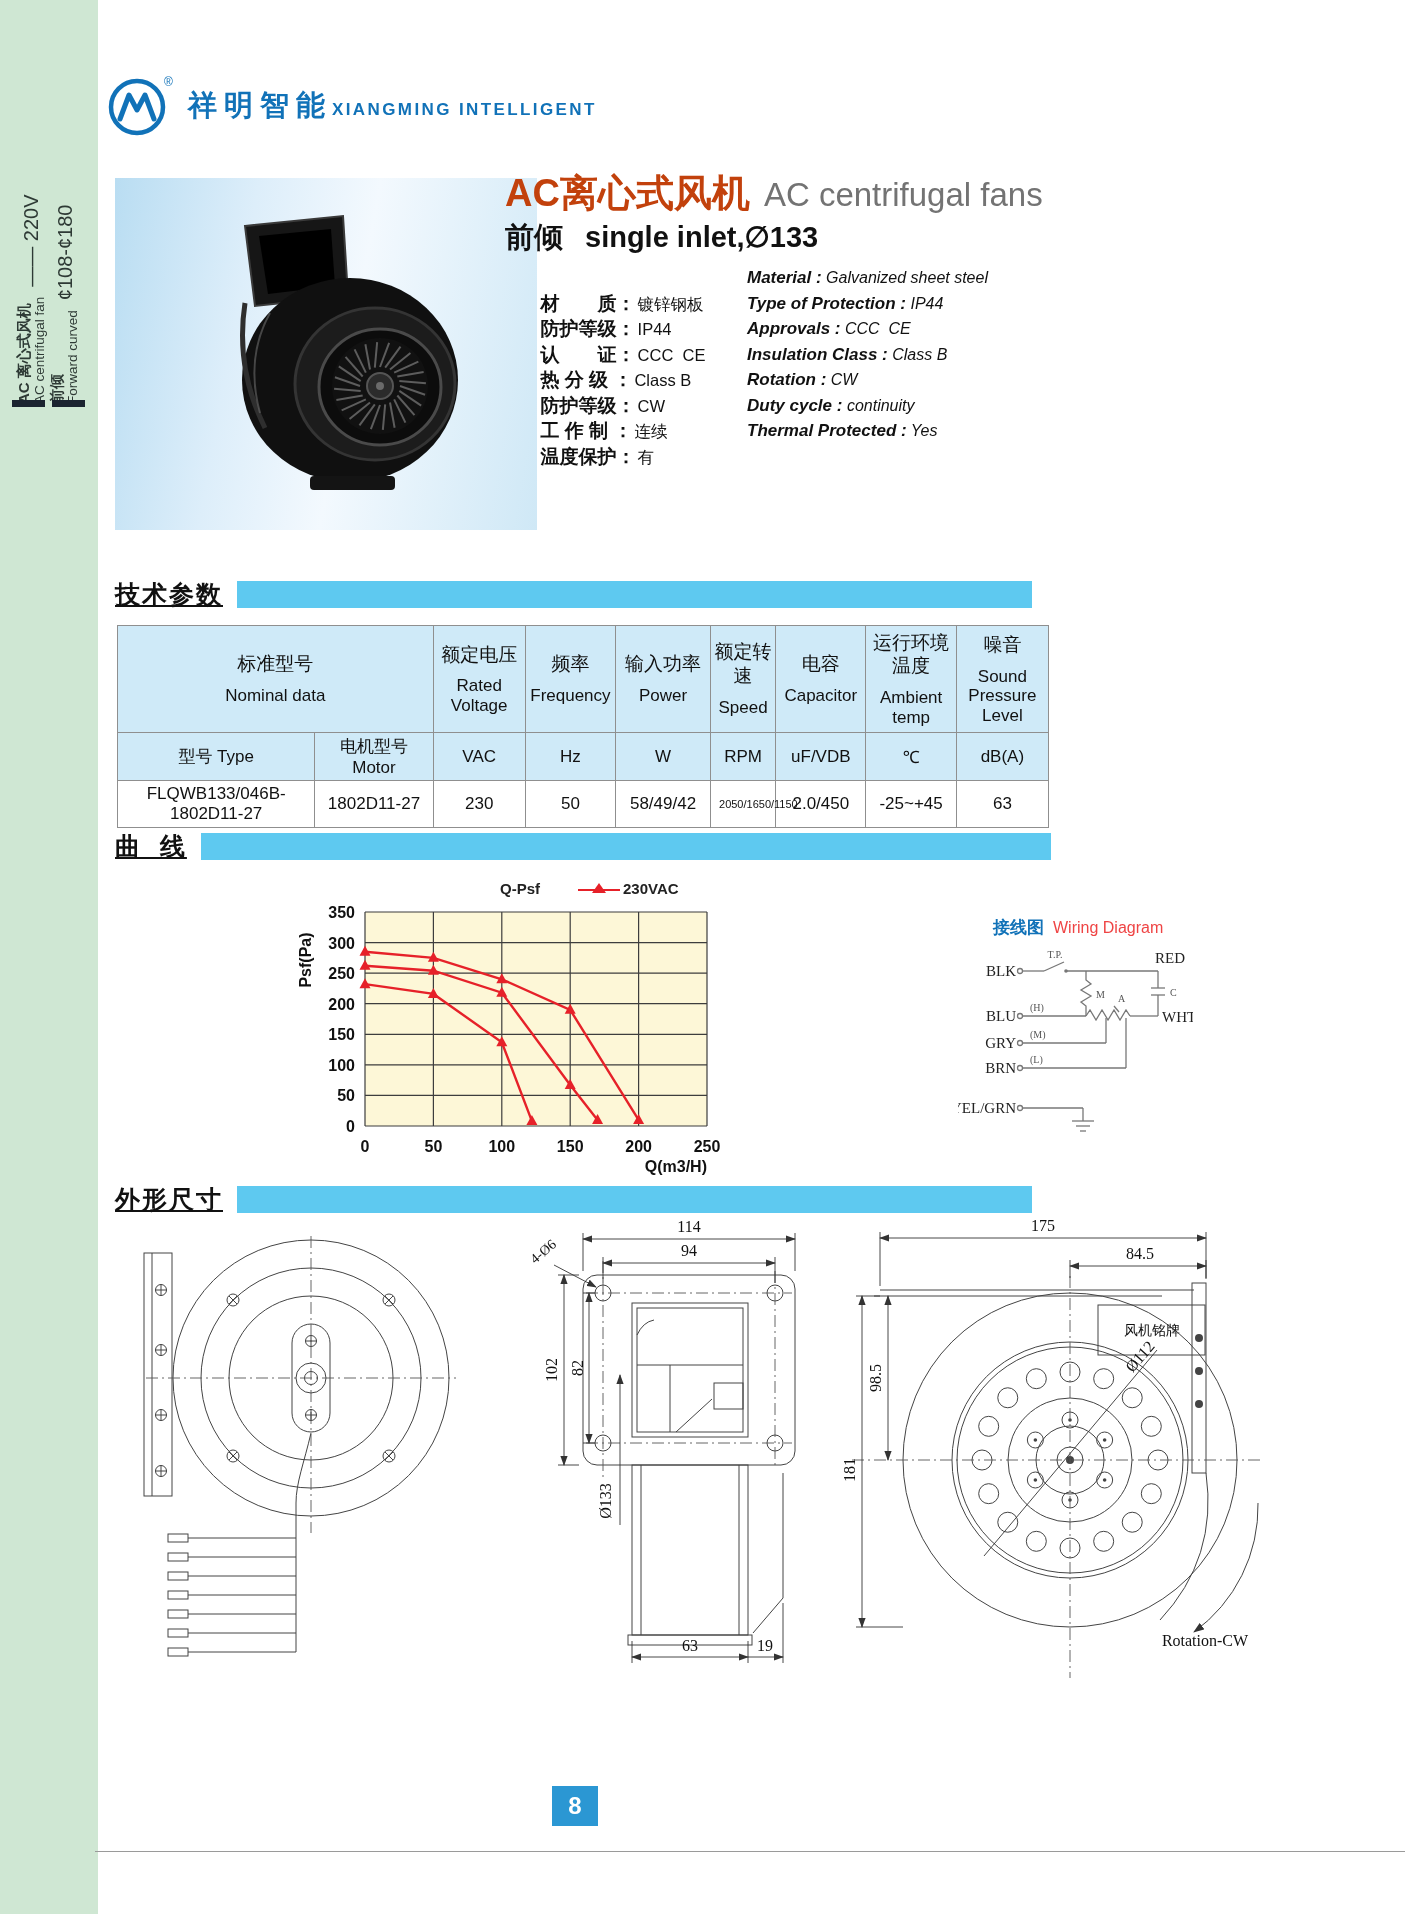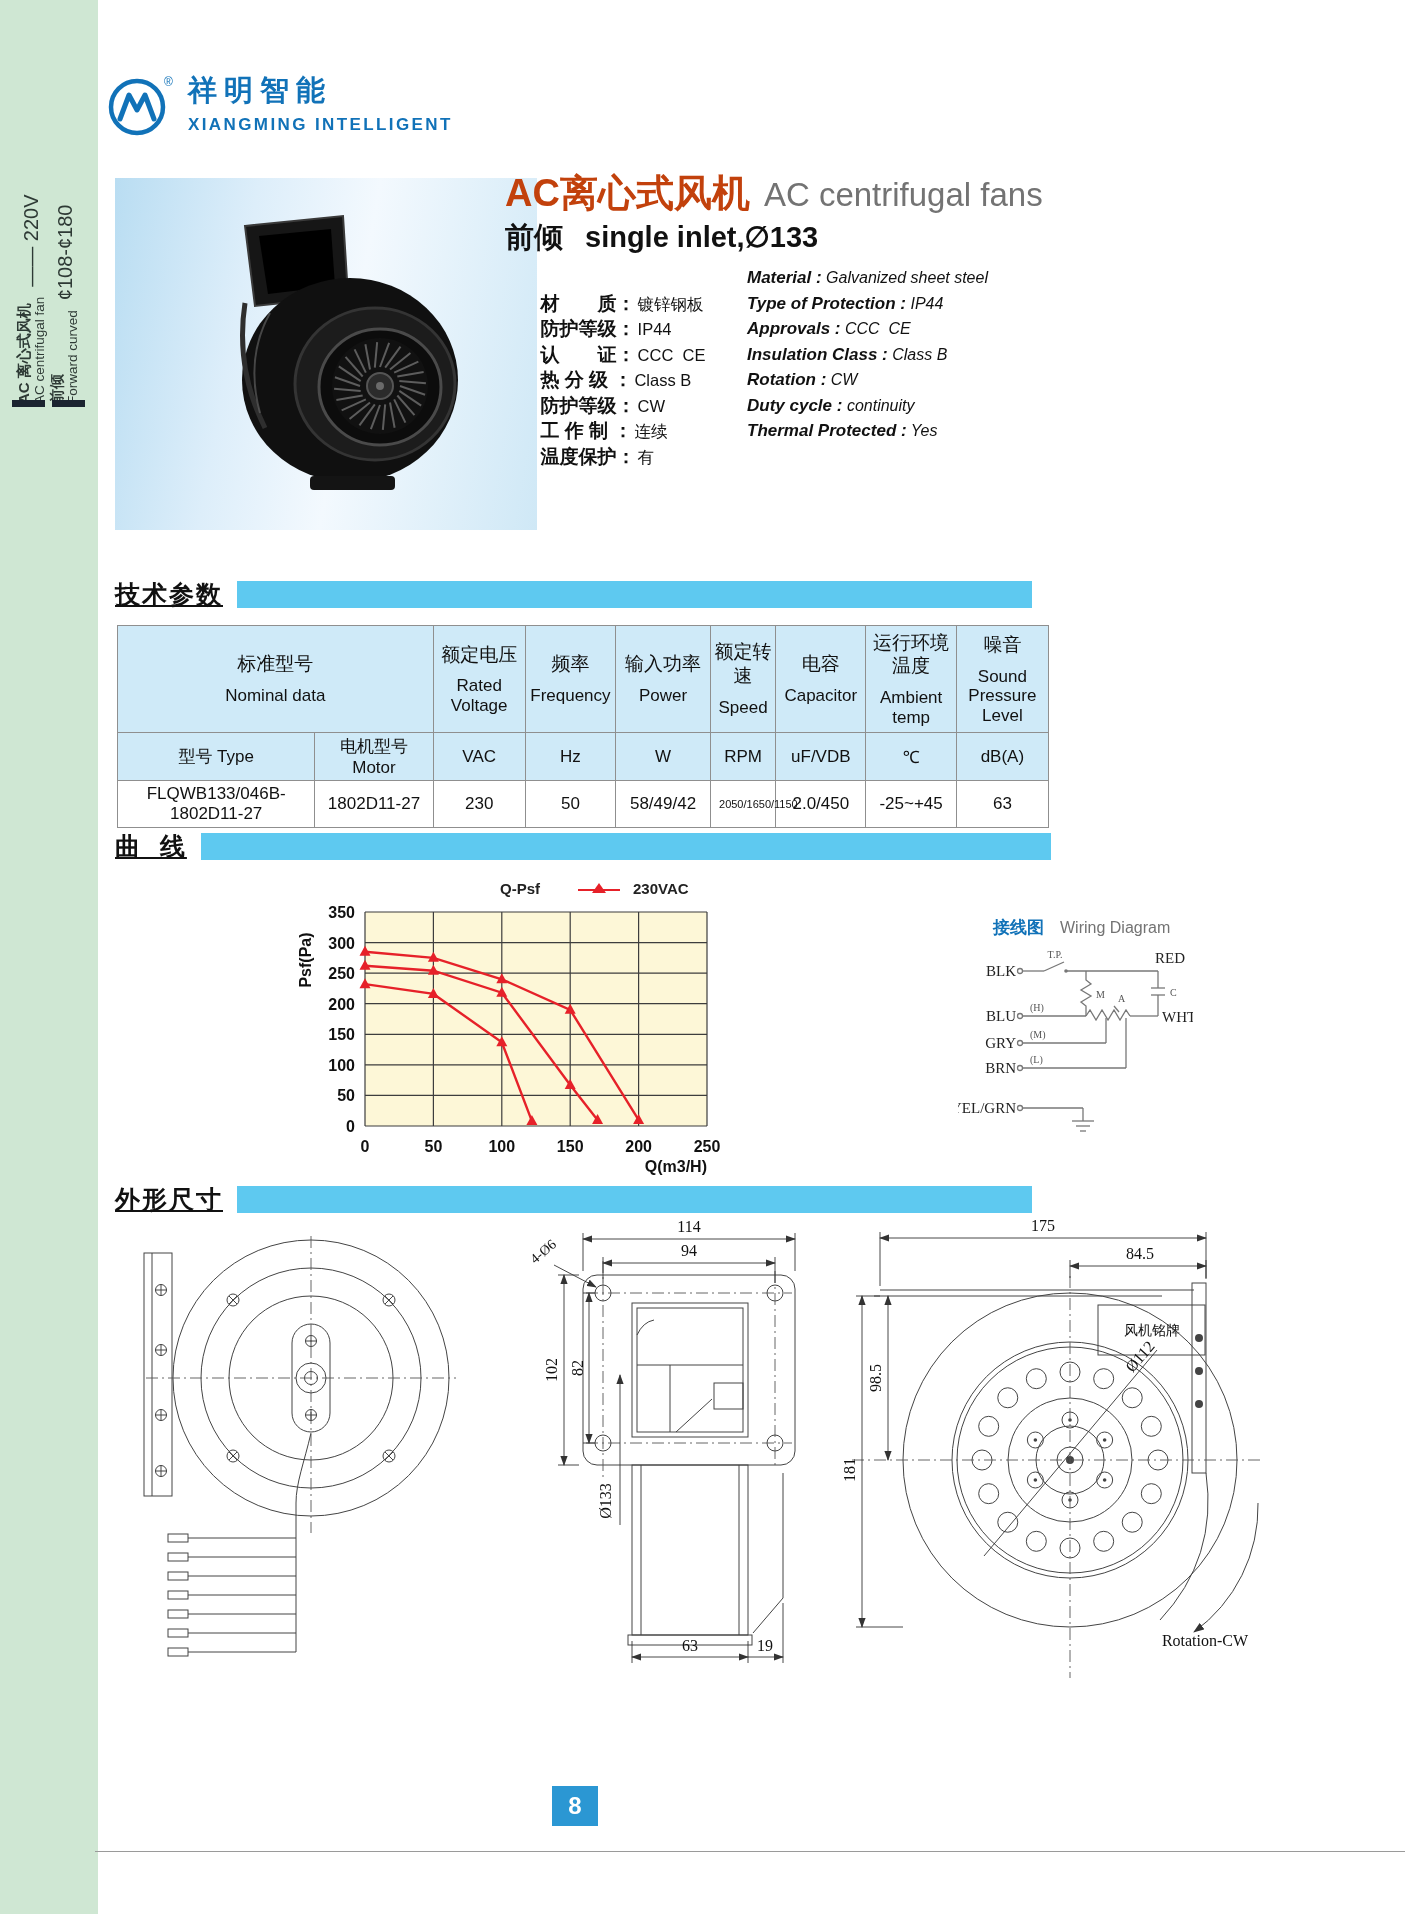--- a/index.html
+++ b/index.html
@@ -10,21 +10,21 @@
   .sb-rot{position:absolute;left:16px;top:404px;width:270px;transform:rotate(-90deg);
           transform-origin:0 0;display:flex;flex-direction:column;gap:2px;color:#2e3a35;}
   .sb-group{display:flex;align-items:center;gap:10px;}
   .sb-lines{display:flex;flex-direction:column;line-height:1.1;}
   .sb-zh{font-size:15px;font-weight:700;white-space:nowrap;}
   .sb-en{font-size:13.5px;white-space:nowrap;}
   .sb-tag{font-size:20px;white-space:nowrap;}
   .sb-bar{position:absolute;width:33px;height:7px;background:#1b2430;}
   
   .logo{position:absolute;left:106px;top:72px;display:flex;align-items:center;gap:12px;}
-  .logo-text{display:flex;flex-direction:column;}
+  .logo-text{display:flex;flex-direction:row;}
   .logo-zh{font-size:29px;font-weight:700;color:#1172b8;letter-spacing:7px;line-height:1.05;}
   .logo-en{font-size:17px;font-weight:700;color:#1172b8;letter-spacing:2.4px;margin-top:10px;}
   
   .photo{position:absolute;left:115px;top:178px;width:422px;height:352px;
          background:linear-gradient(100deg,#b9ddf2 0%,#ddeefa 30%,#f3f9fe 55%,#cfe8f6 100%);}
   
   .intro{position:absolute;left:505px;top:170px;width:600px;}
   .intro-h1{display:flex;align-items:baseline;gap:14px;line-height:46px;}
   .intro-title-zh{font-size:38px;font-weight:700;color:#c2410c;}
   .intro-title-en{font-size:33px;color:#737373;}
@@ -45,26 +45,26 @@
   .ptable .hdr{background:#cfeaf8;height:102px;}
   .ptable .hdr .zh{font-size:19px;display:block;word-break:break-all;line-height:1.25;}
   .ptable .hdr .en{font-size:17px;display:block;margin-top:10px;line-height:1.15;}
   .ptable .units td{background:#cfeaf8;height:31px;font-size:17px;}
   .ptable .vals td{background:#fff;height:42px;font-size:17px;}
   .ptable .vals td.small{font-size:11px;text-align:left;line-height:1.15;padding-left:8px;}
   
   .chart{position:absolute;left:295px;top:878px;width:480px;height:300px;}
   .chart-legend{position:absolute;left:205px;top:2px;display:flex;align-items:center;gap:38px;
                 font-size:15px;font-weight:700;color:#222;}
-  .leg-item{display:flex;align-items:center;gap:13px;}
+  .leg-item{display:flex;align-items:center;gap:3px;}
   .tick{font-family:"Liberation Sans",sans-serif;font-size:16px;font-weight:700;fill:#111;}
   
   .wiring-title{position:absolute;left:993px;top:916px;font-size:16px;}
   .wiring-title .zh{color:#1172b8;font-weight:700;font-size:17px;}
-  .wiring-title .en{color:#737373;margin-left:16px;}
+  .wiring-title .en{color:#ef4444;margin-left:9px;}
   .wiring{position:absolute;left:958px;top:948px;}
   .wtx{font-family:"Liberation Serif",serif;font-size:15px;fill:#222;}
   .wsm{font-family:"Liberation Serif",serif;font-size:10px;fill:#555;}
   .wln{stroke:#777;stroke-width:1.3;fill:none;}
   
   .dln{stroke:#444;stroke-width:1;fill:none;}
   .dsh{stroke:#555;stroke-width:0.9;fill:none;stroke-dasharray:12 4 2 4;}
   .dim{stroke:#333;stroke-width:0.9;fill:none;}
   .dtx{font-family:"Liberation Serif",serif;font-size:16px;fill:#111;}
   .dtx2{font-family:"Liberation Serif",serif;font-size:14px;fill:#111;}

